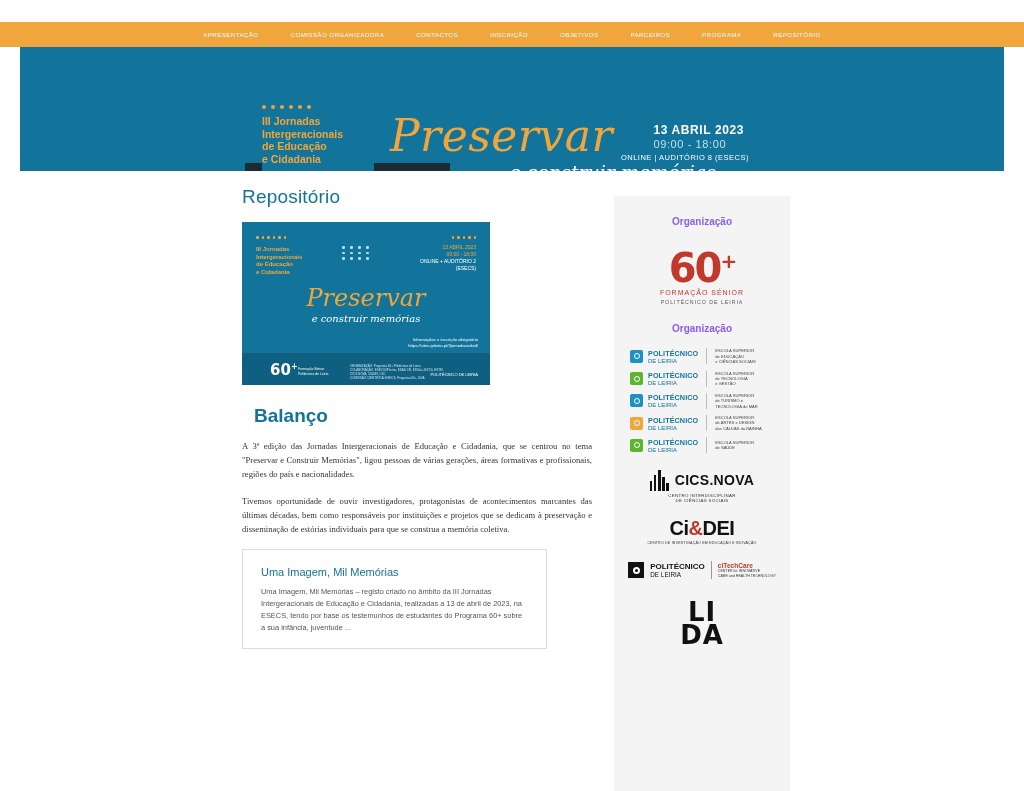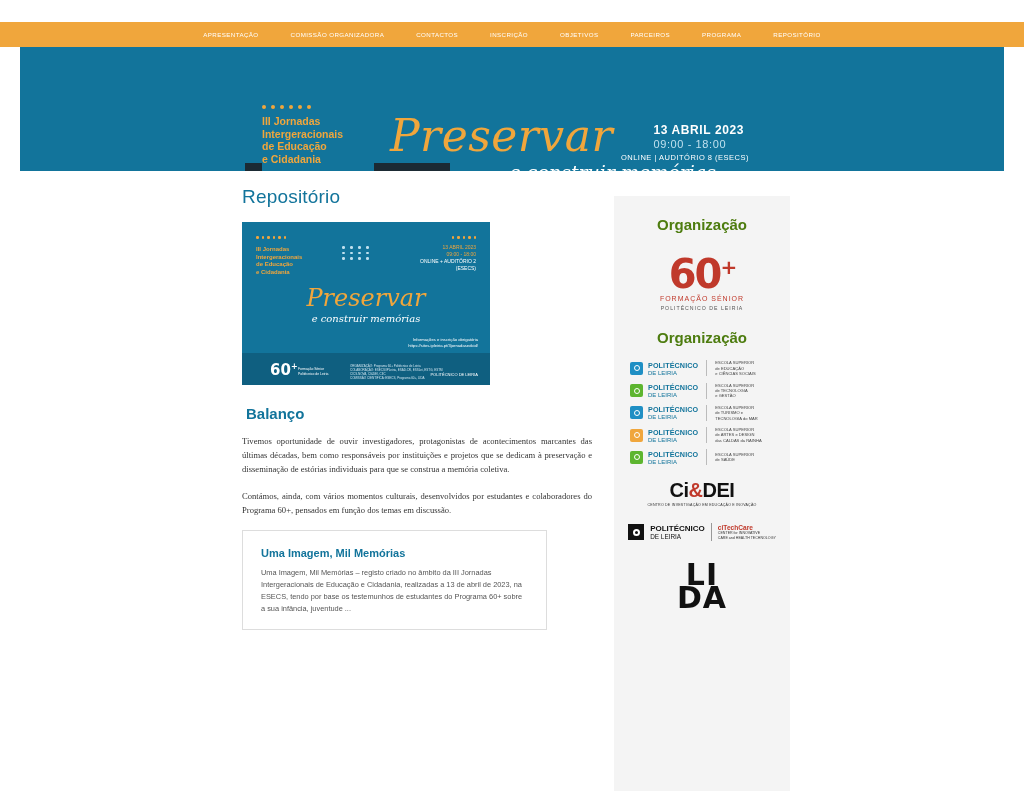--- a/index.html
+++ b/index.html
@@ -70,22 +70,22 @@
   .side-col {
     position: absolute; left: 614px; top: 10px; width: 176px; min-height: 595px;
     background: #f4f4f4; padding: 14px 10px 20px;
   }
 
   h1.page-title {
     margin: 0 0 14px; color: #12749b; font-weight: normal;
     font-size: 19px; letter-spacing: .2px;
   }
   h2.sec {
-    margin: 20px 4px 12px; color: #12749b; font-weight: bold;
-    font-size: 15px;
+    margin: 20px 12px 12px; color: #12749b; font-weight: bold;
+    font-size: 19px;
   }
   p.body {
     margin: 0 0 13px; color: #333333; font-family: "Liberation Serif", serif;
     font-size: 8.6px; line-height: 14px; text-align: justify;
   }
 
   
   .poster {
     position: relative; width: 248px; height: 163px; background: #12749b;
     overflow: hidden; margin-bottom: 4px;
@@ -133,29 +133,29 @@
   .poster .p60 sup { font-size: 8px; }
   .poster .p60sub { position: absolute; left: 56px; bottom: 9px; color: #ffffff; font-size: 3.4px; line-height: 4.4px; }
   .poster .pcredits { position: absolute; left: 108px; bottom: 5px; color: #cfe4ee; font-size: 3px; line-height: 4px; width: 95px; }
   .poster .ppl { position: absolute; right: 12px; bottom: 8px; color: #ffffff; font-size: 4px; line-height: 5px; text-align: right; }
 
   
   .card {
     margin-top: 6px; width: 305px; border: 1px solid #dddddd; background: #ffffff;
     padding: 16px 18px 14px;
   }
-  .card h3 { margin: 0 0 8px; color: #12749b; font-size: 11px; font-weight: bold; }
+  .card h3 { margin: 0 0 8px; color: #12749b; font-size: 11px; font-weight: normal; }
   .card p {
     margin: 0; color: #555555; font-size: 7.4px; line-height: 12px;
     font-family: "Liberation Sans", sans-serif;
   }
 
   
   .side-h {
-    text-align: center; color: #4d7c0f; font-weight: bold; font-size: 15px;
+    text-align: center; color: #8b5cf6; font-weight: bold; font-size: 10px;
     margin: 6px 0 14px;
   }
   .logo60 { text-align: center; margin: 10px 0 18px; }
   .logo60 .big {
     color: #c0392b; font-weight: bold; font-size: 40px; letter-spacing: -2px;
     font-family: "DejaVu Sans", sans-serif; line-height: 40px;
   }
   .logo60 .big sup { font-size: 20px; }
   .logo60 .l1 { color: #c0392b; font-size: 7px; letter-spacing: 1px; margin-top: 1px; }
   .logo60 .l2 { color: #555555; font-size: 5.2px; letter-spacing: 1px; margin-top: 3px; }
@@ -190,21 +190,21 @@
   .ciic-mark { width: 16px; height: 16px; background: #111111; display: flex; align-items: center; justify-content: center; }
   .ciic-mark span { display: block; width: 7px; height: 7px; border: 2px solid #ffffff; border-radius: 50%; }
   .ciic .a { color: #111111; font-weight: bold; font-size: 8px; }
   .ciic .b { color: #111111; font-size: 6.4px; }
   .ciic-div { width: 1px; height: 18px; background: #999999; }
   .ciic-right .t { color: #c0392b; font-weight: bold; font-size: 6.6px; }
   .ciic-right .u { color: #333333; font-size: 3.6px; line-height: 5px; }
 
   .lida { text-align: center; margin: 22px 0 4px; }
   .lida .g {
-    color: #111111; font-weight: bold; font-size: 30px; line-height: 23px;
+    color: #111111; font-weight: bold; font-size: 26px; line-height: 23px;
     letter-spacing: 1px; font-family: "DejaVu Sans", sans-serif;
   }
 </style>
 </head>
 <body>
 
 <div class="page">
 
   <nav class="topnav">
     <span class="nav-item">APRESENTAÇÃO</span>
@@ -301,22 +301,22 @@
         <div class="p60sub" style="white-space: pre-line;">Formação Sénior
 Politécnico de Leiria</div>
         <div class="pcredits" style="white-space: pre-line;">ORGANIZAÇÃO: Programa 60+ Politécnico de Leiria
 COLABORAÇÃO: ESECS/IPLeiria, ESAD.CR, ESSLei, ESTG, ESTM
 CICS.NOVA, CI&amp;DEI, CIIC
 COMISSÃO CIENTÍFICA: ESECS, Programa 60+, LIDA</div>
         <div class="ppl">POLITÉCNICO DE LEIRIA</div>
       </div>
 
       <h2 class="sec">Balanço</h2>
+      <p class="body">A 3ª edição das Jornadas Intergeracionais de Educação e Cidadania, que se centrou no tema "Preservar e Construir Memórias", ligou pessoas de várias gerações, áreas formativas e profissionais, regiões do país e nacionalidades.</p>
       <p class="body">Tivemos oportunidade de ouvir investigadores, protagonistas de acontecimentos marcantes das últimas décadas, bem como responsáveis por instituições e projetos que se dedicam à preservação e disseminação de estórias individuais para que se construa a memória coletiva.</p>
-      <p class="body">Contámos, ainda, com vários momentos culturais, desenvolvidos por estudantes e colaboradores do Programa 60+, pensados em função dos temas em discussão.</p>
 
 
       <div class="card">
         <h3>Uma Imagem, Mil Memórias</h3>
         <p>Uma Imagem, Mil Memórias – registo criado no âmbito da III Jornadas Intergeracionais de Educação e Cidadania, realizadas a 13 de abril de 2023, na ESECS, tendo por base os testemunhos de estudantes do Programa 60+ sobre a sua infância, juventude ...</p>
       </div>
     </main>
 
     <aside class="side-col">
       <div class="side-h">Organização</div>
@@ -391,20 +391,34 @@
           </span>
         <span class="ipl-text">
           <span class="a" style="display:block;">POLITÉCNICO</span>
           <span class="b" style="display:block;">DE LEIRIA</span>
         </span>
         <span class="ipl-div"></span>
         <span class="ipl-school" style="white-space: pre-line;">ESCOLA SUPERIOR
 de SAÚDE</span>
       </div>
 
+      <div class="cics">
+        <div class="cics-row">
+          <span class="cics-glyph">
+            <i style="height:10px;"></i>
+              <i style="height:16px;"></i>
+              <i style="height:21px;"></i>
+              <i style="height:14px;"></i>
+              <i style="height:8px;"></i>
+          </span>
+          <span class="cics-name">CICS.NOVA</span>
+        </div>
+        <div class="cics-sub" style="white-space: pre-line;">CENTRO INTERDISCIPLINAR
+DE CIÊNCIAS SOCIAIS</div>
+      </div>
 
       <div class="cidei">
         <div class="n"><span>Ci</span><span class="r">&amp;</span><span>DEI</span></div>
         <div class="s">CENTRO DE INVESTIGAÇÃO EM EDUCAÇÃO E INOVAÇÃO</div>
       </div>
 
       <div class="ciic">
         <span class="ciic-mark">
             <span></span>
           </span>

